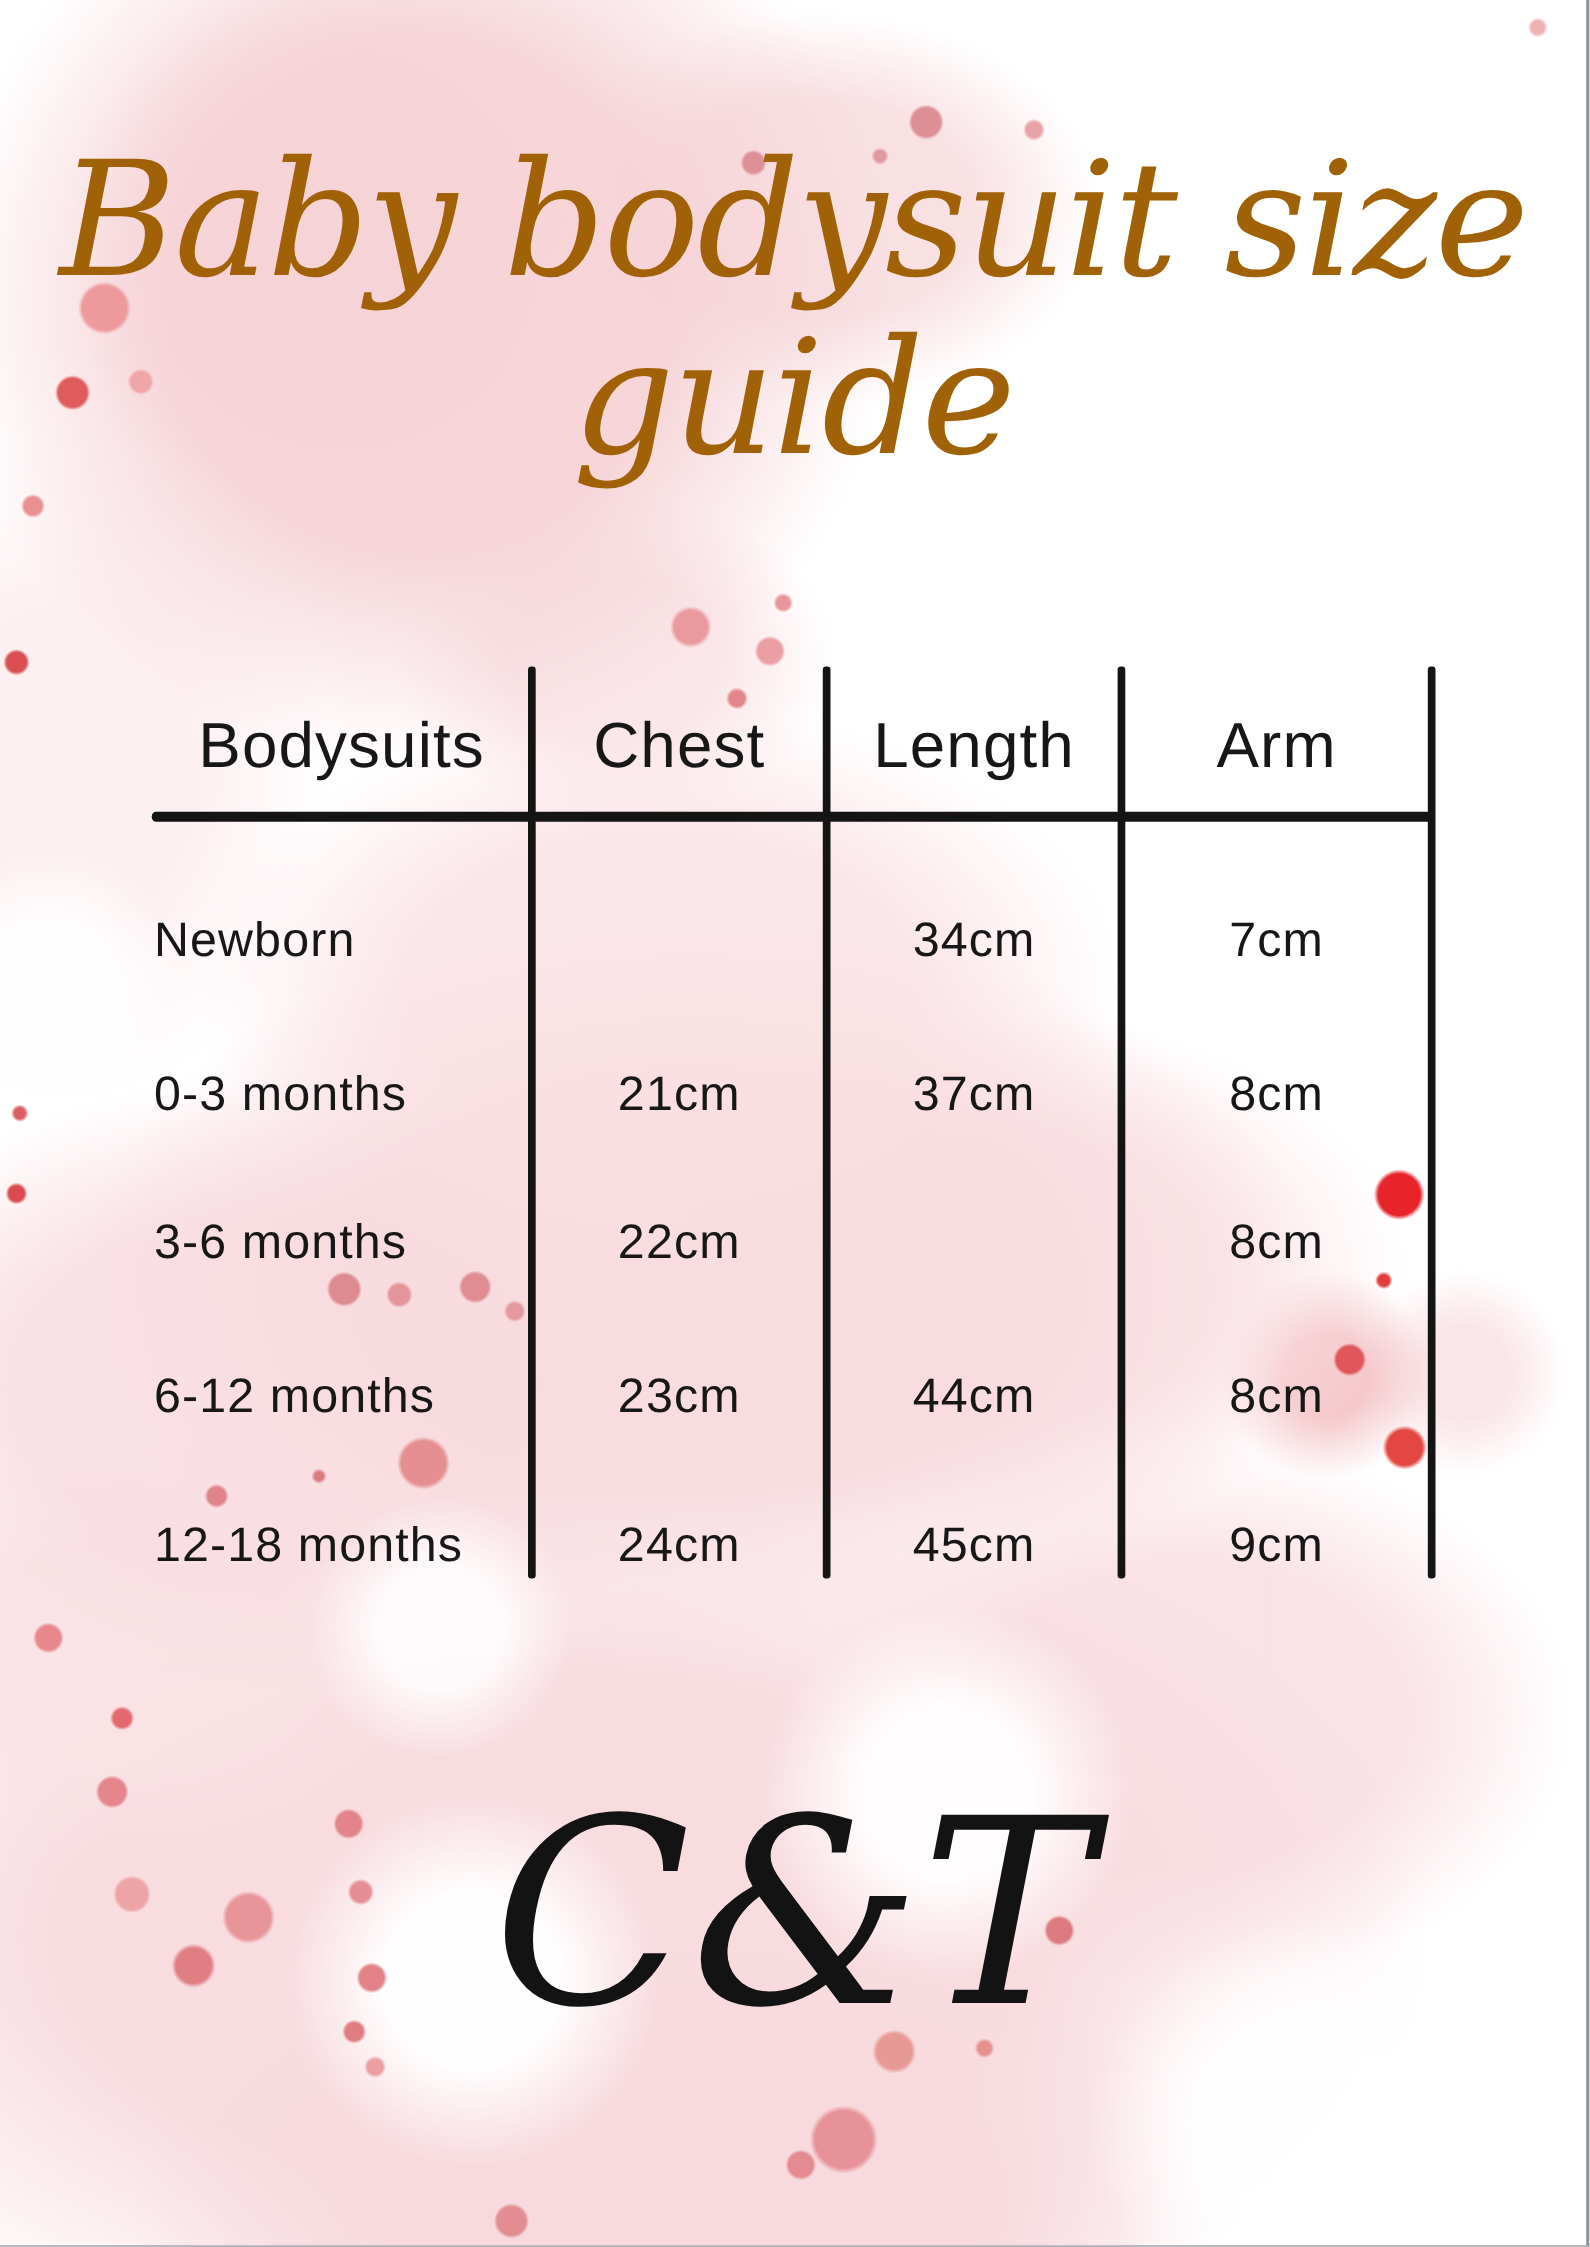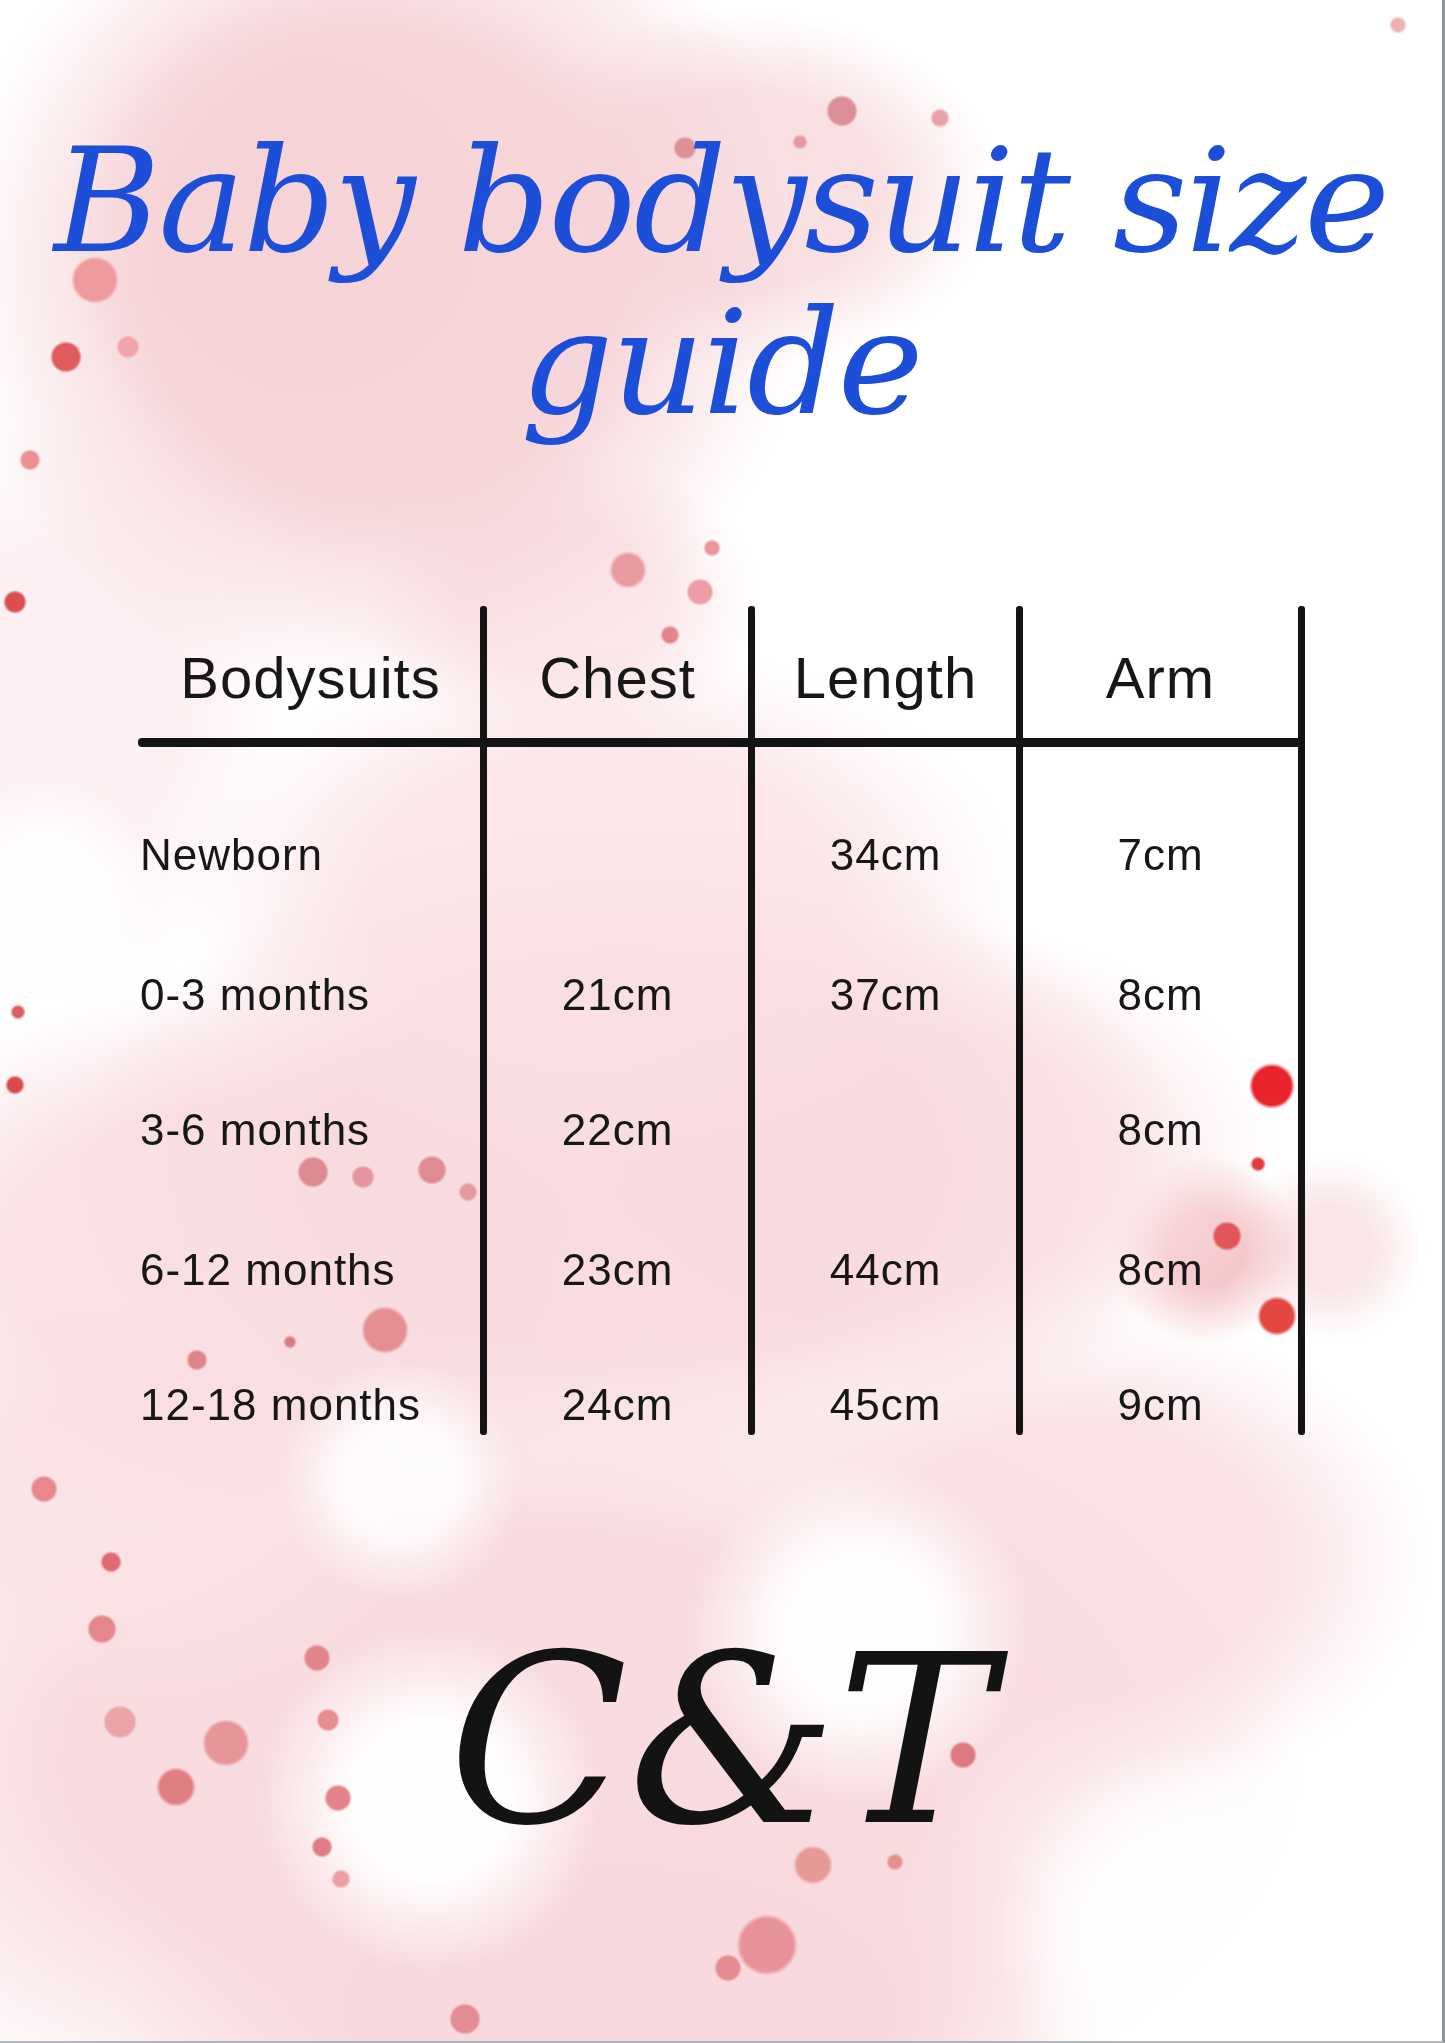--- a/index.html
+++ b/index.html
@@ -87,21 +87,21 @@
       radial-gradient(ellipse 350px 250px at 1080px 1560px, rgba(249,222,226,.88) 55%, rgba(249,222,226,0) 100%),
       radial-gradient(ellipse 500px 260px at 620px 2010px,  rgba(247,215,220,.95) 55%, rgba(247,215,220,0) 100%);
   }
   
   .title{
     position:absolute;top:120px;left:0;width:100%;
     text-align:center;
     font-family:"DejaVu Serif", serif;
     font-style:italic;font-weight:400;
     font-size:145px;line-height:1.12;
-    color:#1d4ed8;
+    color:#a16207;
     letter-spacing:-2px;
   }
   .title .line{display:block;}
   
   .vline{position:absolute;top:606px;height:829px;width:7px;background:#141414;border-radius:3px;}
   .vline.v1{left:480px;} .vline.v2{left:748px;} .vline.v3{left:1016px;} .vline.v4{left:1298px;}
   .hline{position:absolute;top:738px;left:138px;width:1164px;height:9px;background:#141414;border-radius:4px;}
   .t-row{position:absolute;left:0;width:100%;height:76px;}
   .t-row .cell{position:absolute;height:76px;line-height:76px;font-size:44px;letter-spacing:1px;white-space:nowrap;}
   .t-row.head .cell{font-size:58px;}

